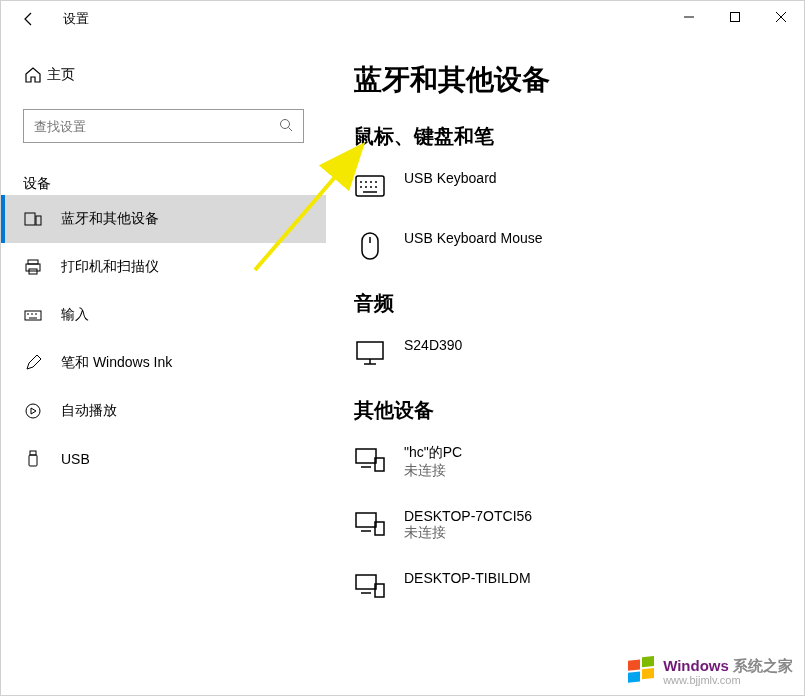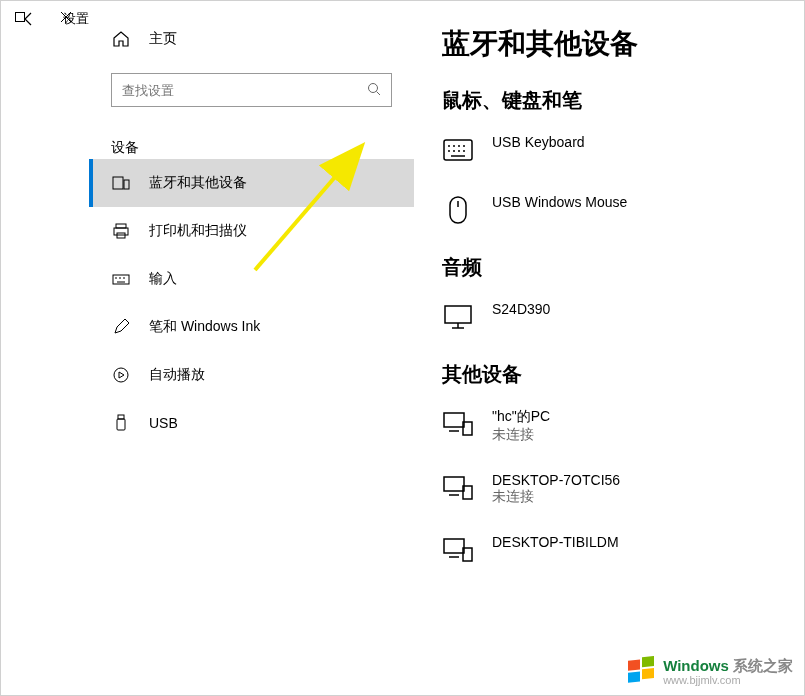--- a/index.html
+++ b/index.html
@@ -11,21 +11,21 @@
       width: 805px;
       height: 696px;
       overflow: hidden;
       position: relative;
     }
     .window {
       width: 100%;
       height: 100%;
       background: #fff;
       display: flex;
-      flex-direction: row;
+      flex-direction: column;
       border: 1px solid #d0d0d0;
     }
     .titlebar {
       height: 36px;
       display: flex;
       align-items: center;
       padding-left: 18px;
       position: relative;
     }
     .back-btn {
@@ -52,21 +52,21 @@
     }
     .sidebar {
       width: 325px;
       border-right: 0;
       padding-top: 18px;
       display: flex; flex-direction: column;
     }
     .home-row {
       display: flex; align-items: center;
       padding: 10px 22px;
-      gap: 18px;
+      gap: 4px;
       cursor: pointer;
       font-size: 14px;
     }
     .search-box {
       margin: 14px 22px 18px 22px;
       height: 34px;
       border: 1px solid #999;
       display: flex; align-items: center;
       padding: 0 10px;
       gap: 6px;
@@ -143,21 +143,21 @@
     }
     .watermark {
       position: absolute;
       right: 12px;
       bottom: 8px;
       display: flex; align-items: center; gap: 6px;
       z-index: 60;
     }
     .watermark-text { display:flex; flex-direction:column; line-height:1.1;}
     .wm-line1 { font-size: 15px; }
-    .wm-line1 .blue { color: #15803d; font-weight:600;}
+    .wm-line1 .blue { color: #701a75; font-weight:600;}
     .wm-line1 .gray { color: #888; font-weight: bold; }
     .wm-line2 { font-size: 11px; color: #aaa; }
   </style>
 </head>
 <body>
 
 <div class="window">
   <div class="titlebar">
     <div class="back-btn">
       <svg width="16" height="16" viewBox="0 0 16 16">
@@ -290,21 +290,21 @@
           </div>
       </div>
       <div class="device">
         <span class="device-icon">
           <svg width="22" height="30" viewBox="0 0 22 30">
               <rect x="3" y="2" width="16" height="26" rx="8" stroke="#000" fill="none" stroke-width="1.5"></rect>
               <line x1="11" y1="6" x2="11" y2="12" stroke="#000" stroke-width="1.5"></line>
             </svg>
         </span>
         <div class="device-info">
-            <span class="device-name">USB Windows Mouse</span>
+            <span class="device-name">USB Keyboard Mouse</span>
           </div>
       </div>
 
       <div class="section-title">音频</div>
       <div class="device">
         <span class="device-icon">
           <svg width="30" height="26" viewBox="0 0 30 26">
               <rect x="2" y="2" width="26" height="17" stroke="#000" fill="none" stroke-width="1.5"></rect>
               <line x1="9" y1="24" x2="21" y2="24" stroke="#000" stroke-width="1.5"></line>
               <line x1="15" y1="19" x2="15" y2="24" stroke="#000" stroke-width="1.5"></line>

